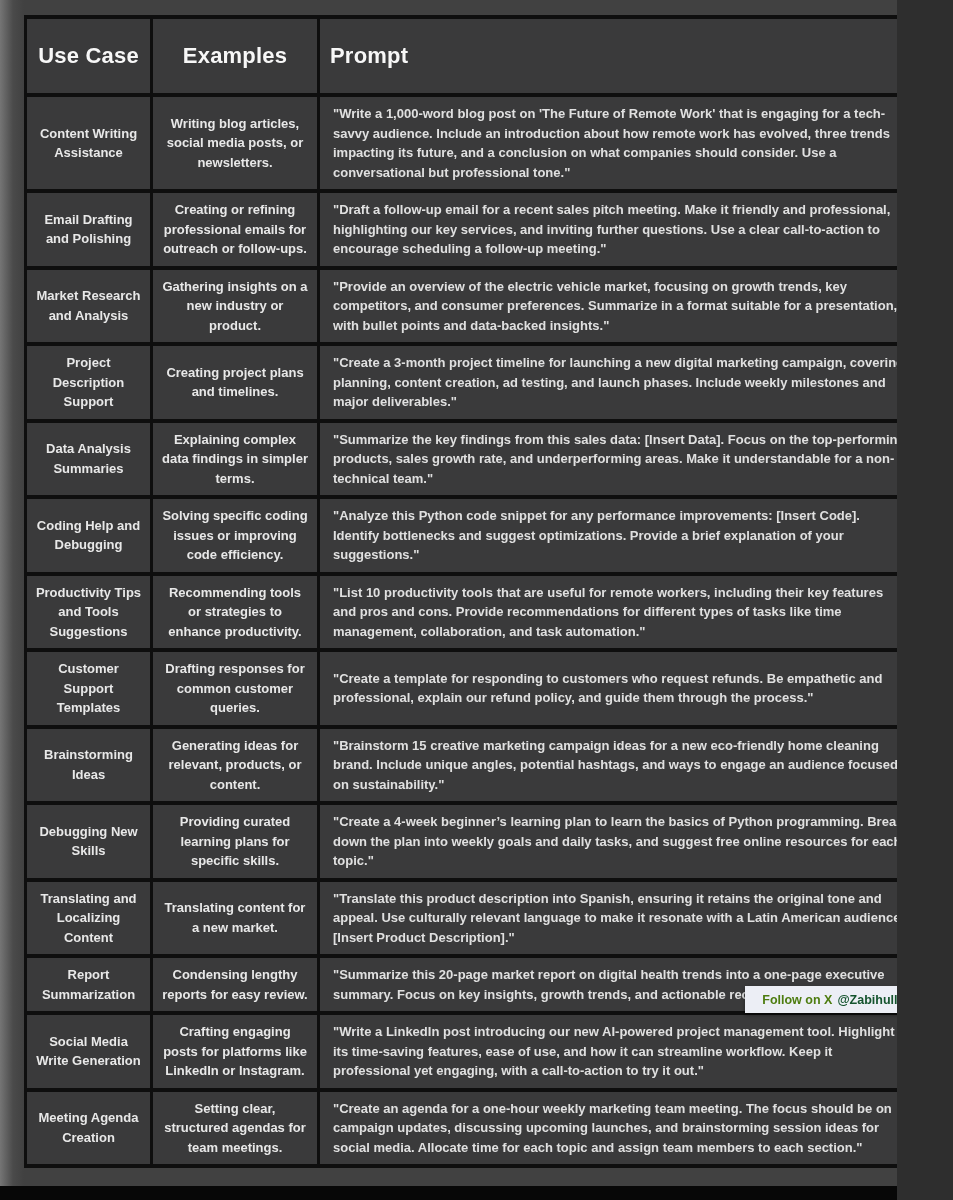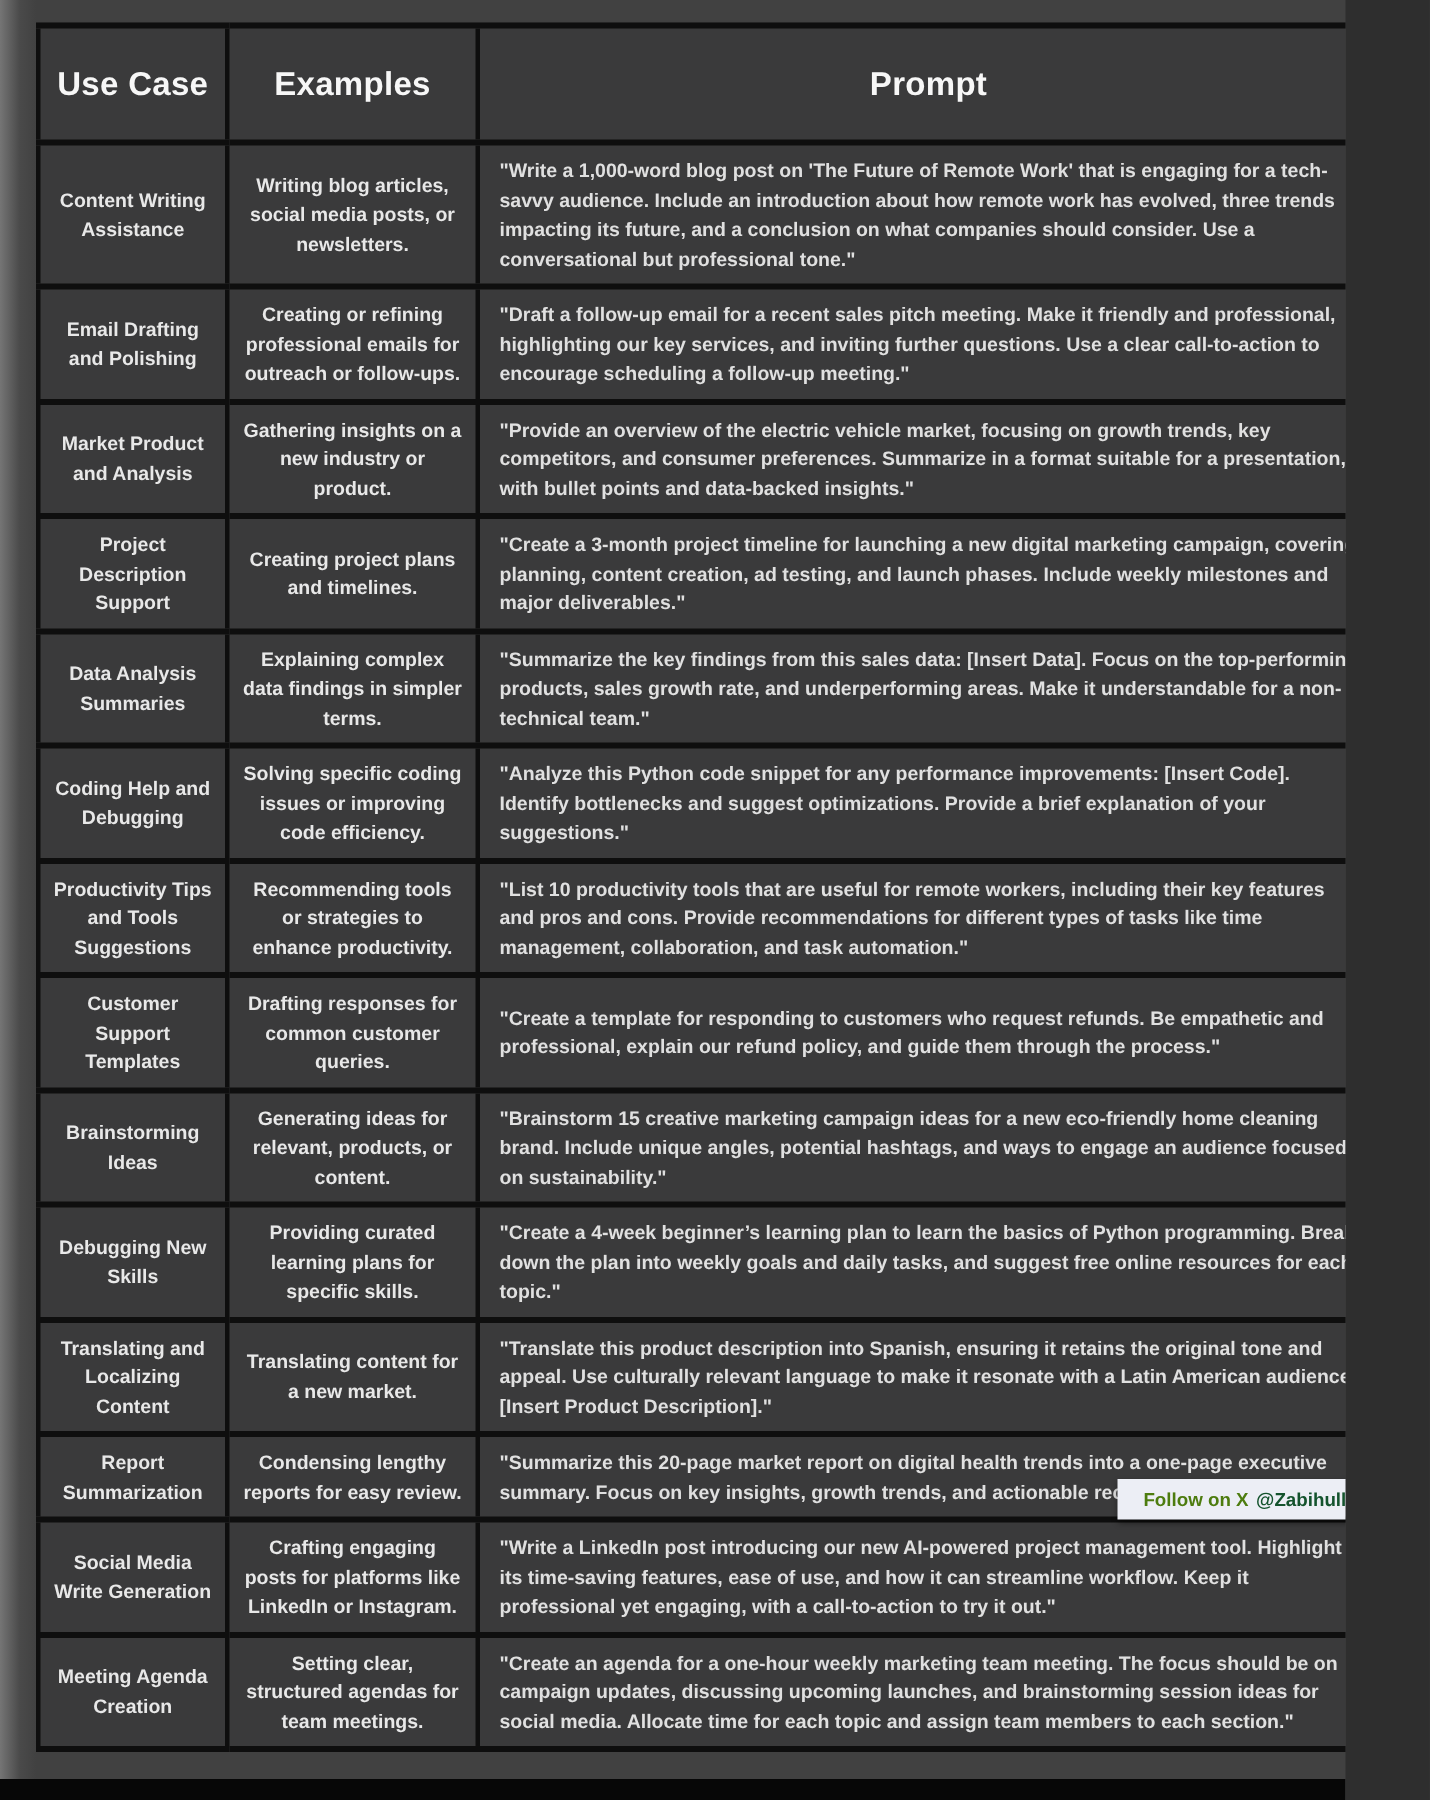--- a/index.html
+++ b/index.html
@@ -43,21 +43,21 @@
     vertical-align: middle;
     background: #3a3a3b;
   }
   th {
     font-size: 22px;
     color: #f7f7f7;
     padding: 24px 10px;
     text-align: center;
     letter-spacing: 0.2px;
   }
-  th.prompt-h { text-align: center; }
+  th.prompt-h { text-align: left; }
   td {
     font-size: 13px;
     line-height: 1.5;
     padding: 7px 8px;
     text-align: center;
   }
   td.prompt-cell {
     text-align: left;
     padding: 7px 12px 7px 13px;
     color: #e0e0e0;
@@ -103,21 +103,21 @@
         <td>Content Writing Assistance</td>
         <td>Writing blog articles, social media posts, or newsletters.</td>
         <td class="prompt-cell">"Write a 1,000-word blog post on 'The Future of Remote Work' that is engaging for a tech-savvy audience. Include an introduction about how remote work has evolved, three trends impacting its future, and a conclusion on what companies should consider. Use a conversational but professional tone."</td>
       </tr>
       <tr>
         <td>Email Drafting and Polishing</td>
         <td>Creating or refining professional emails for outreach or follow-ups.</td>
         <td class="prompt-cell">"Draft a follow-up email for a recent sales pitch meeting. Make it friendly and professional, highlighting our key services, and inviting further questions. Use a clear call-to-action to encourage scheduling a follow-up meeting."</td>
       </tr>
       <tr>
-        <td>Market Product and Analysis</td>
+        <td>Market Research and Analysis</td>
         <td>Gathering insights on a new industry or product.</td>
         <td class="prompt-cell">"Provide an overview of the electric vehicle market, focusing on growth trends, key competitors, and consumer preferences. Summarize in a format suitable for a presentation, with bullet points and data-backed insights."</td>
       </tr>
       <tr>
         <td>Project Description Support</td>
         <td>Creating project plans and timelines.</td>
         <td class="prompt-cell">"Create a 3-month project timeline for launching a new digital marketing campaign, covering planning, content creation, ad testing, and launch phases. Include weekly milestones and major deliverables."</td>
       </tr>
       <tr>
         <td>Data Analysis Summaries</td>

